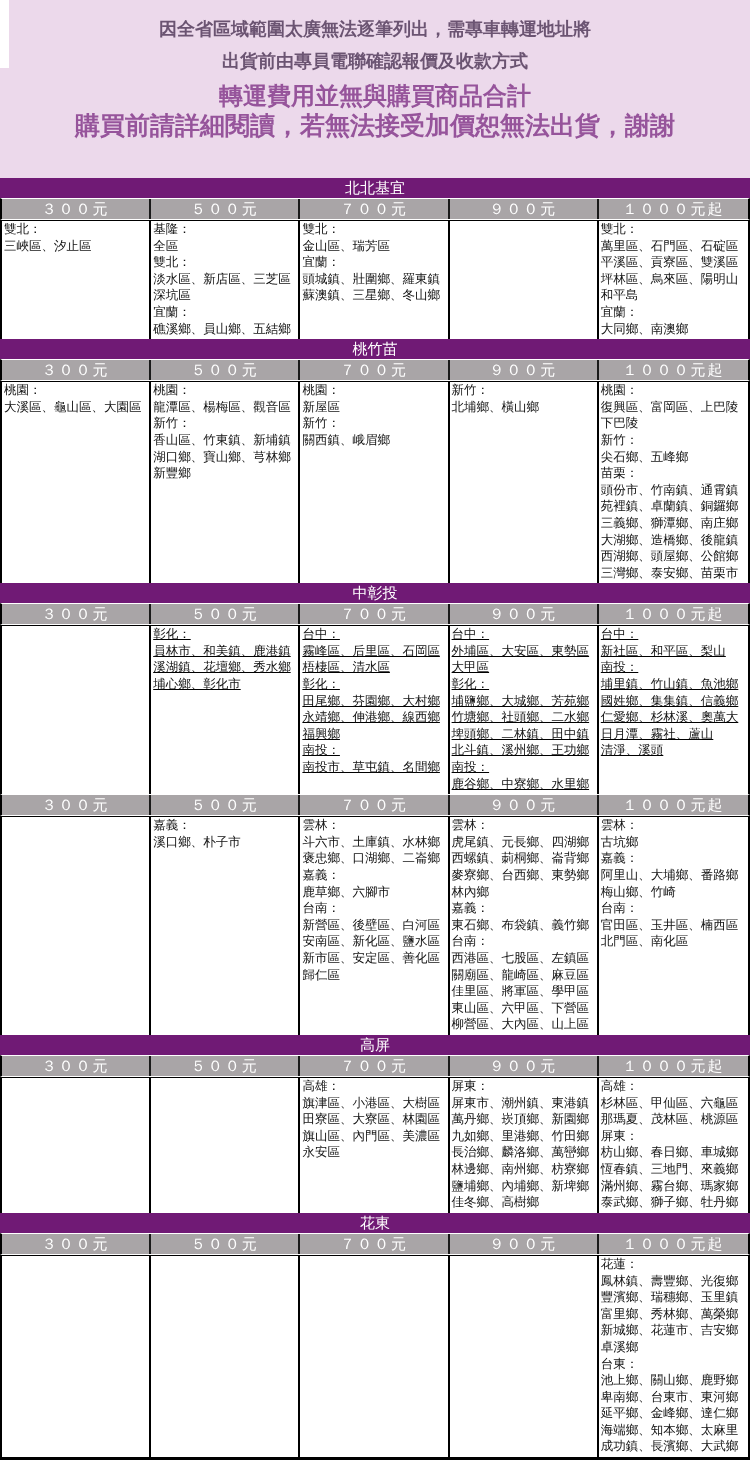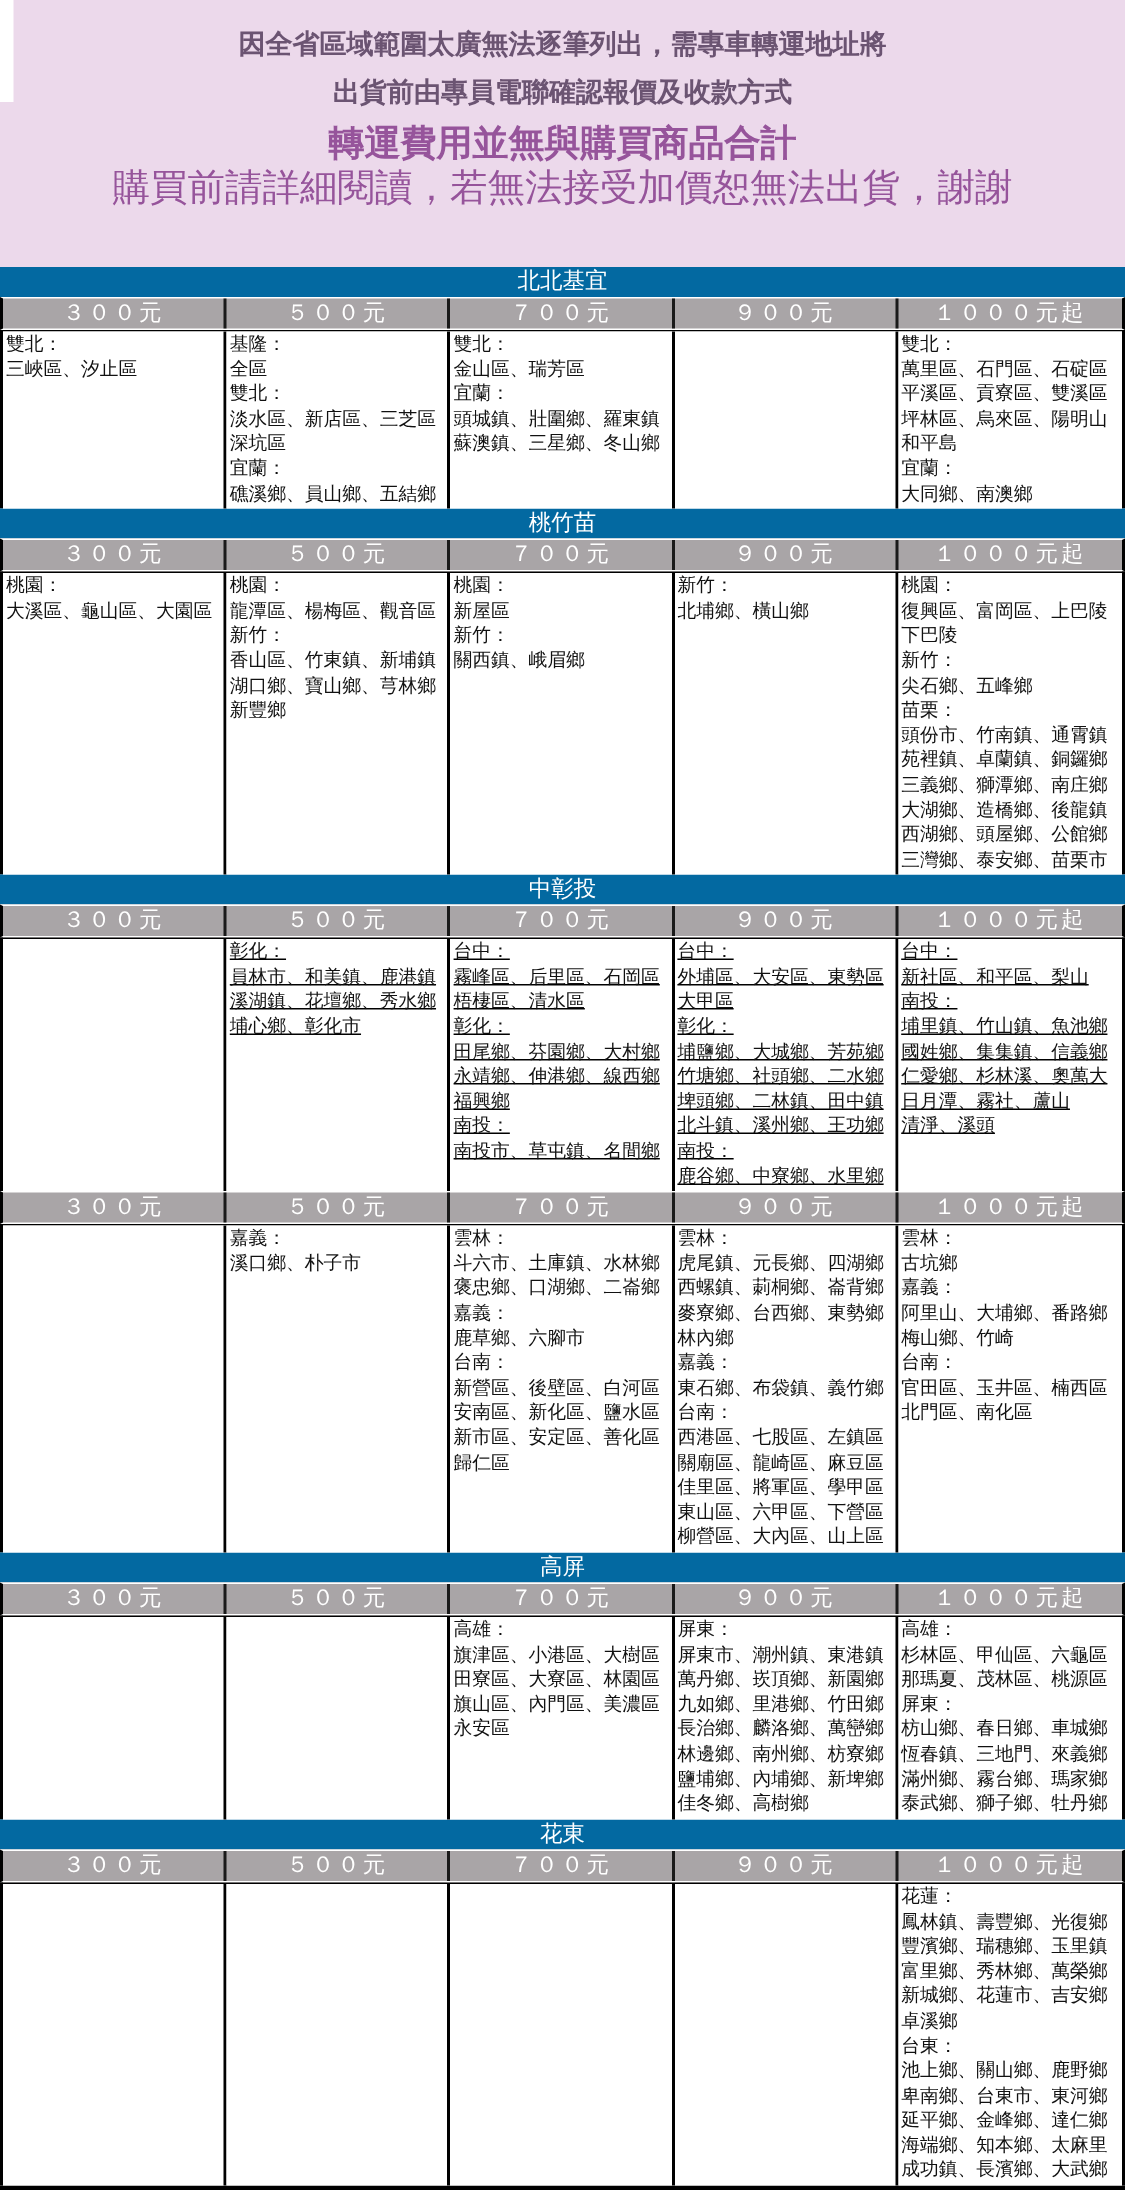--- a/index.html
+++ b/index.html
@@ -21,32 +21,32 @@
   .banner .l1 { margin-top:13px; }
   .banner .l1, .banner .l2 {
     color:#6b5472; font-size:18px; font-weight:bold; line-height:32px;
     letter-spacing:0px;
   }
   .banner .l3 {
     margin-top:5px;
     color:#96549b; font-size:24px; font-weight:bold; line-height:28px;
   }
   .banner .l4 {
-    color:#96549b; font-size:25px; font-weight:normal; line-height:30px;
+    color:#96549b; font-size:25px; font-weight:bold; line-height:30px;
   }
   .corner-notch {
     position:absolute; left:0; top:0; width:9px; height:68px; background:#fff;
   }
 
   
   .table-wrap { border-bottom:3px solid #000; }
 
   .section-bar {
     width:750px; height:20px; line-height:20px;
-    background:#0369a1; color:#fff;
+    background:#701a75; color:#fff;
     text-align:center; font-size:15px;
   }
   .row {
     display:grid;
     grid-template-columns:repeat(5,1fr);
     border-left:2px solid #000;
     border-right:2px solid #000;
   }
   .headers {
     background:#a9a5a7;

